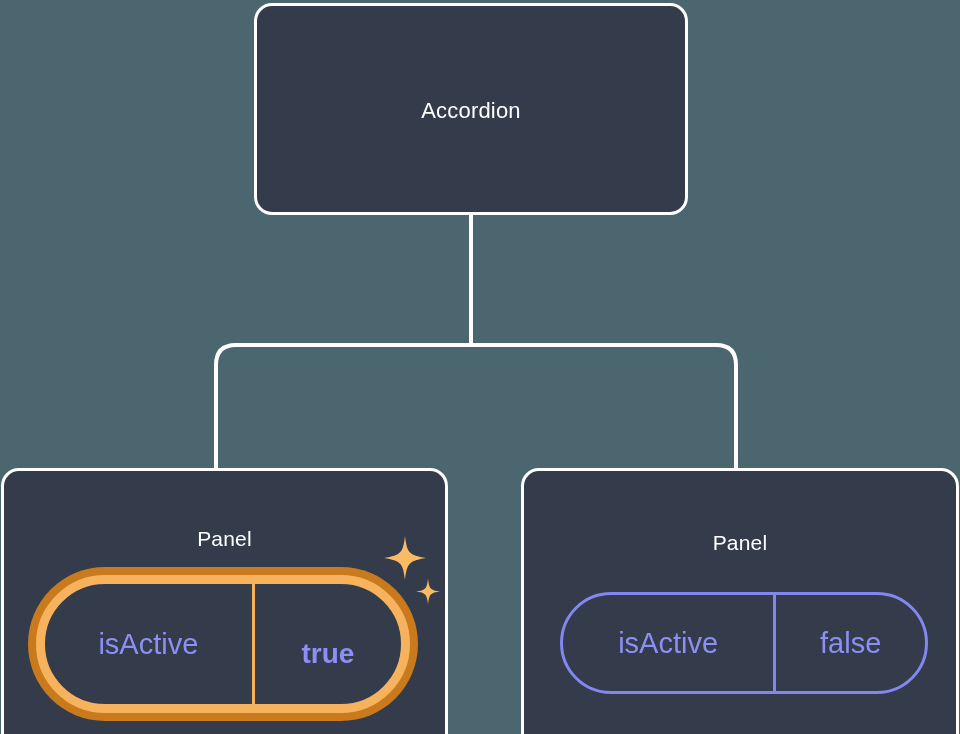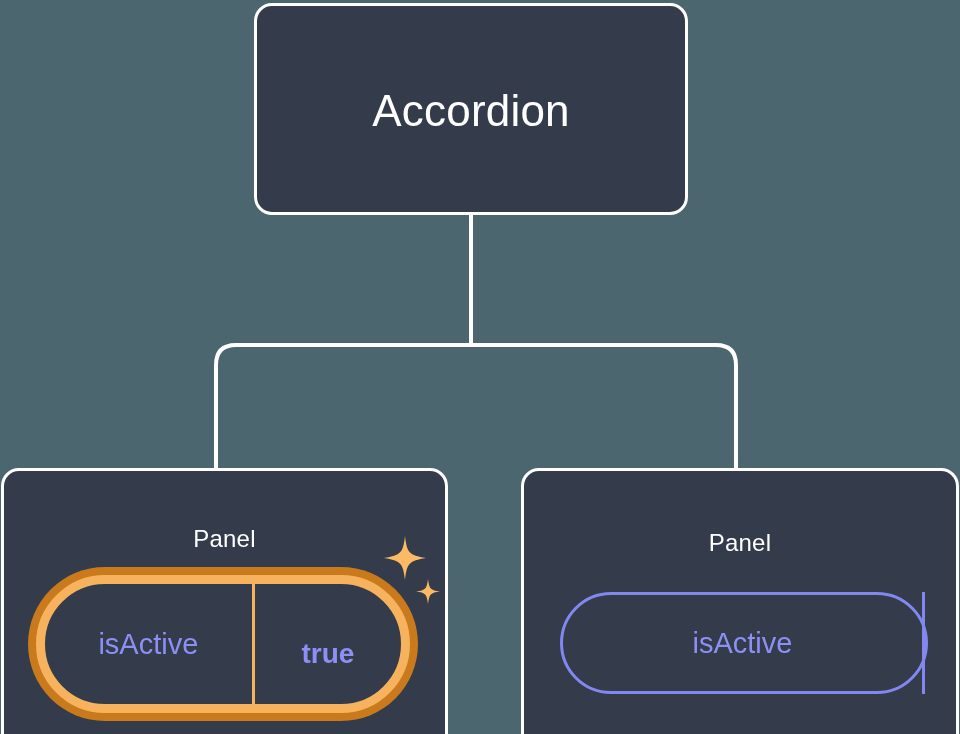--- a/index.html
+++ b/index.html
@@ -48,42 +48,42 @@
     text-align: center;
     font-weight: 400;
     letter-spacing: 0.2px;
     white-space: nowrap;
   }
   #node-accordion .node-title {
     position: absolute;
     left: 0;
     right: 0;
     top: 85px;
-    font-size: 44px;
+    font-size: 22px;
     line-height: 40px;
   }
 
   
   .panel-node {
     top: 468px;
     height: 300px;
   }
   #node-panel-left {
     left: 1px;
     width: 447px;
   }
   #node-panel-right {
     left: 521px;
     width: 438px;
   }
   .panel-node .node-title {
     position: absolute;
     left: 0;
     right: 0;
-    font-size: 24px;
+    font-size: 21px;
     line-height: 34px;
   }
   #node-panel-left .node-title { top: 51px; }
   #node-panel-right .node-title { top: 55px; }
 
   
   .pill-wrap {
     position: absolute;
   }
   #pill-wrap-left {
@@ -194,17 +194,18 @@
     <path d="M50 45 C51.3 55 52.4 56.2 62 57.5 C52.4 58.8 51.3 60 50 70 C48.7 60 47.6 58.8 38 57.5 C47.6 56.2 48.7 55 50 45 Z" fill="#fbbb64"></path>
   </svg>
 
   <div class="node panel-node" id="node-panel-right">
     <div class="node-title">Panel</div>
 
     <div class="pill-wrap" id="pill-wrap-right">
       <div class="pill plain">
         <div class="pill-cell name">isActive</div>
         <div class="pill-divider"></div>
+        <div class="pill-cell value">false</div>
       </div>
     </div>
   </div>
 
 </div>
 
 </body></html>

